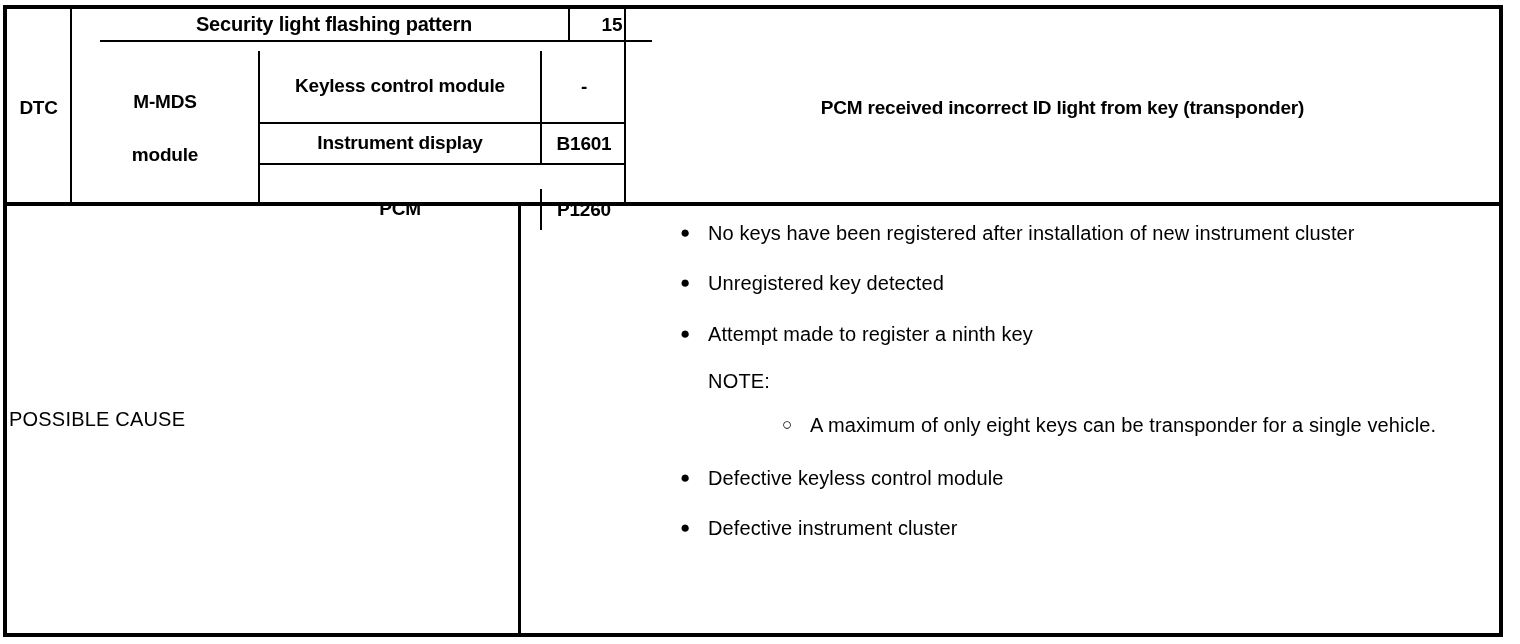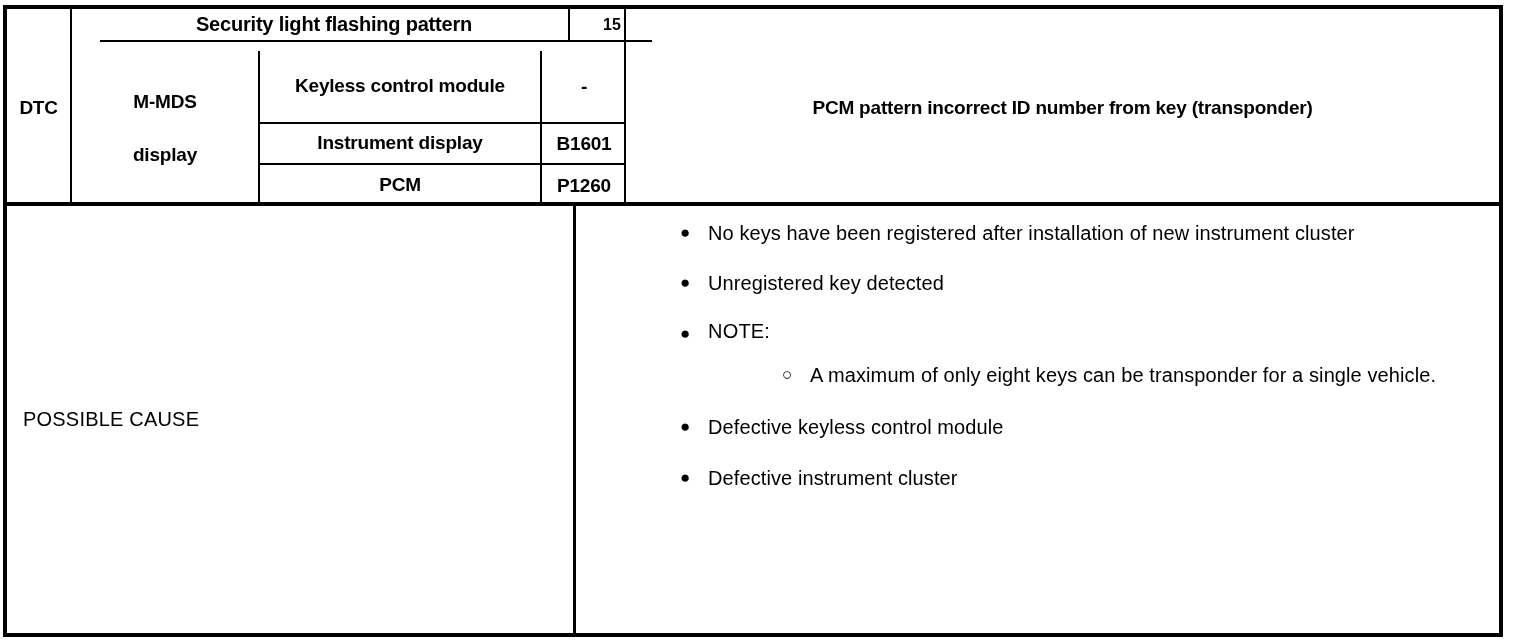--- a/index.html
+++ b/index.html
@@ -91,21 +91,21 @@
   }
   .row-pattern .code {
     position: absolute;
     left: 470px;
     top: 0;
     width: 84px;
     height: 100%;
     display: flex;
     align-items: center;
     justify-content: center;
-    font-size: 16px;
+    font-size: 19px;
     font-weight: bold;
   }
 
   
   .mds-label {
     position: absolute;
     left: 0;
     top: 42px;
     width: 188px;
     height: 155px;
@@ -129,21 +129,21 @@
     width: 366px;
     height: 155px;
   }
   .mds-row {
     position: relative;
     box-sizing: border-box;
     width: 100%;
   }
   .mds-row.r1 { height: 73px; border-bottom: 2px solid #000000; }
   .mds-row.r2 { height: 41px; border-bottom: 2px solid #000000; }
-  .mds-row.r3 { height: 41px; }
+  .mds-row.r3 { height: 41px; margin-top: 24px; }
 
   .mds-row .name {
     position: absolute;
     left: 0;
     top: 0;
     width: 282px;
     height: 100%;
     box-sizing: border-box;
     border-right: 2px solid #000000;
     display: flex;
@@ -193,30 +193,30 @@
     position: absolute;
     left: 0;
     top: 197px;
     width: 1492px;
     height: 427px;
   }
   .cause-label {
     position: absolute;
     left: 0;
     top: 0;
-    width: 569px;
+    width: 514px;
     height: 100%;
     box-sizing: border-box;
     border-right: 3px solid #000000;
     display: flex;
     align-items: center;
     font-size: 20px;
     font-weight: normal;
     letter-spacing: 0.2px;
-    padding-left: 16px;
+    padding-left: 2px;
   }
   .cause-body {
     position: absolute;
     left: 619px;
     top: 0;
     right: 0;
     height: 100%;
     padding: 13px 20px 0 52px;
     box-sizing: border-box;
   }
@@ -273,61 +273,62 @@
 
     <div class="dtc-grid">
 
       <div class="row-pattern">
         <div class="name">Security light flashing pattern</div>
         <div class="code">15</div>
       </div>
 
       <div class="mds-label">
         <span>M-MDS</span>
-        <span>display</span>
+        <span>module</span>
       </div>
 
       <div class="mds-rows">
         <div class="mds-row r1">
           <div class="name">Keyless control module</div>
           <div class="code">-</div>
         </div>
         <div class="mds-row r2">
           <div class="name">Instrument display</div>
           <div class="code">B1601</div>
         </div>
         <div class="mds-row r3">
           <div class="name">PCM</div>
           <div class="code">P1260</div>
         </div>
       </div>
 
     </div>
 
-    <div class="dtc-desc">PCM pattern incorrect ID number from key (transponder)</div>
+    <div class="dtc-desc">PCM received incorrect ID light from key (transponder)</div>
   </div>
 
   <div class="cause-section">
 
     <div class="cause-label">POSSIBLE CAUSE</div>
 
     <div class="cause-body">
 
       <div class="bullet-item">
         <span class="marker">●</span>
         <span>No keys have been registered after installation of new instrument cluster</span>
       </div>
 
       <div class="bullet-item">
         <span class="marker">●</span>
         <span>Unregistered key detected</span>
       </div>
 
       <div class="bullet-item">
         <span class="marker">●</span>
+        <span>Attempt made to register a ninth key</span>
       </div>
 
       <div class="note-heading">NOTE:</div>
 
       <div class="subbullet-item">
         <span class="marker">○</span>
         <span>A maximum of only eight keys can be transponder for a single vehicle.</span>
       </div>
 
       <div class="bullet-item">

